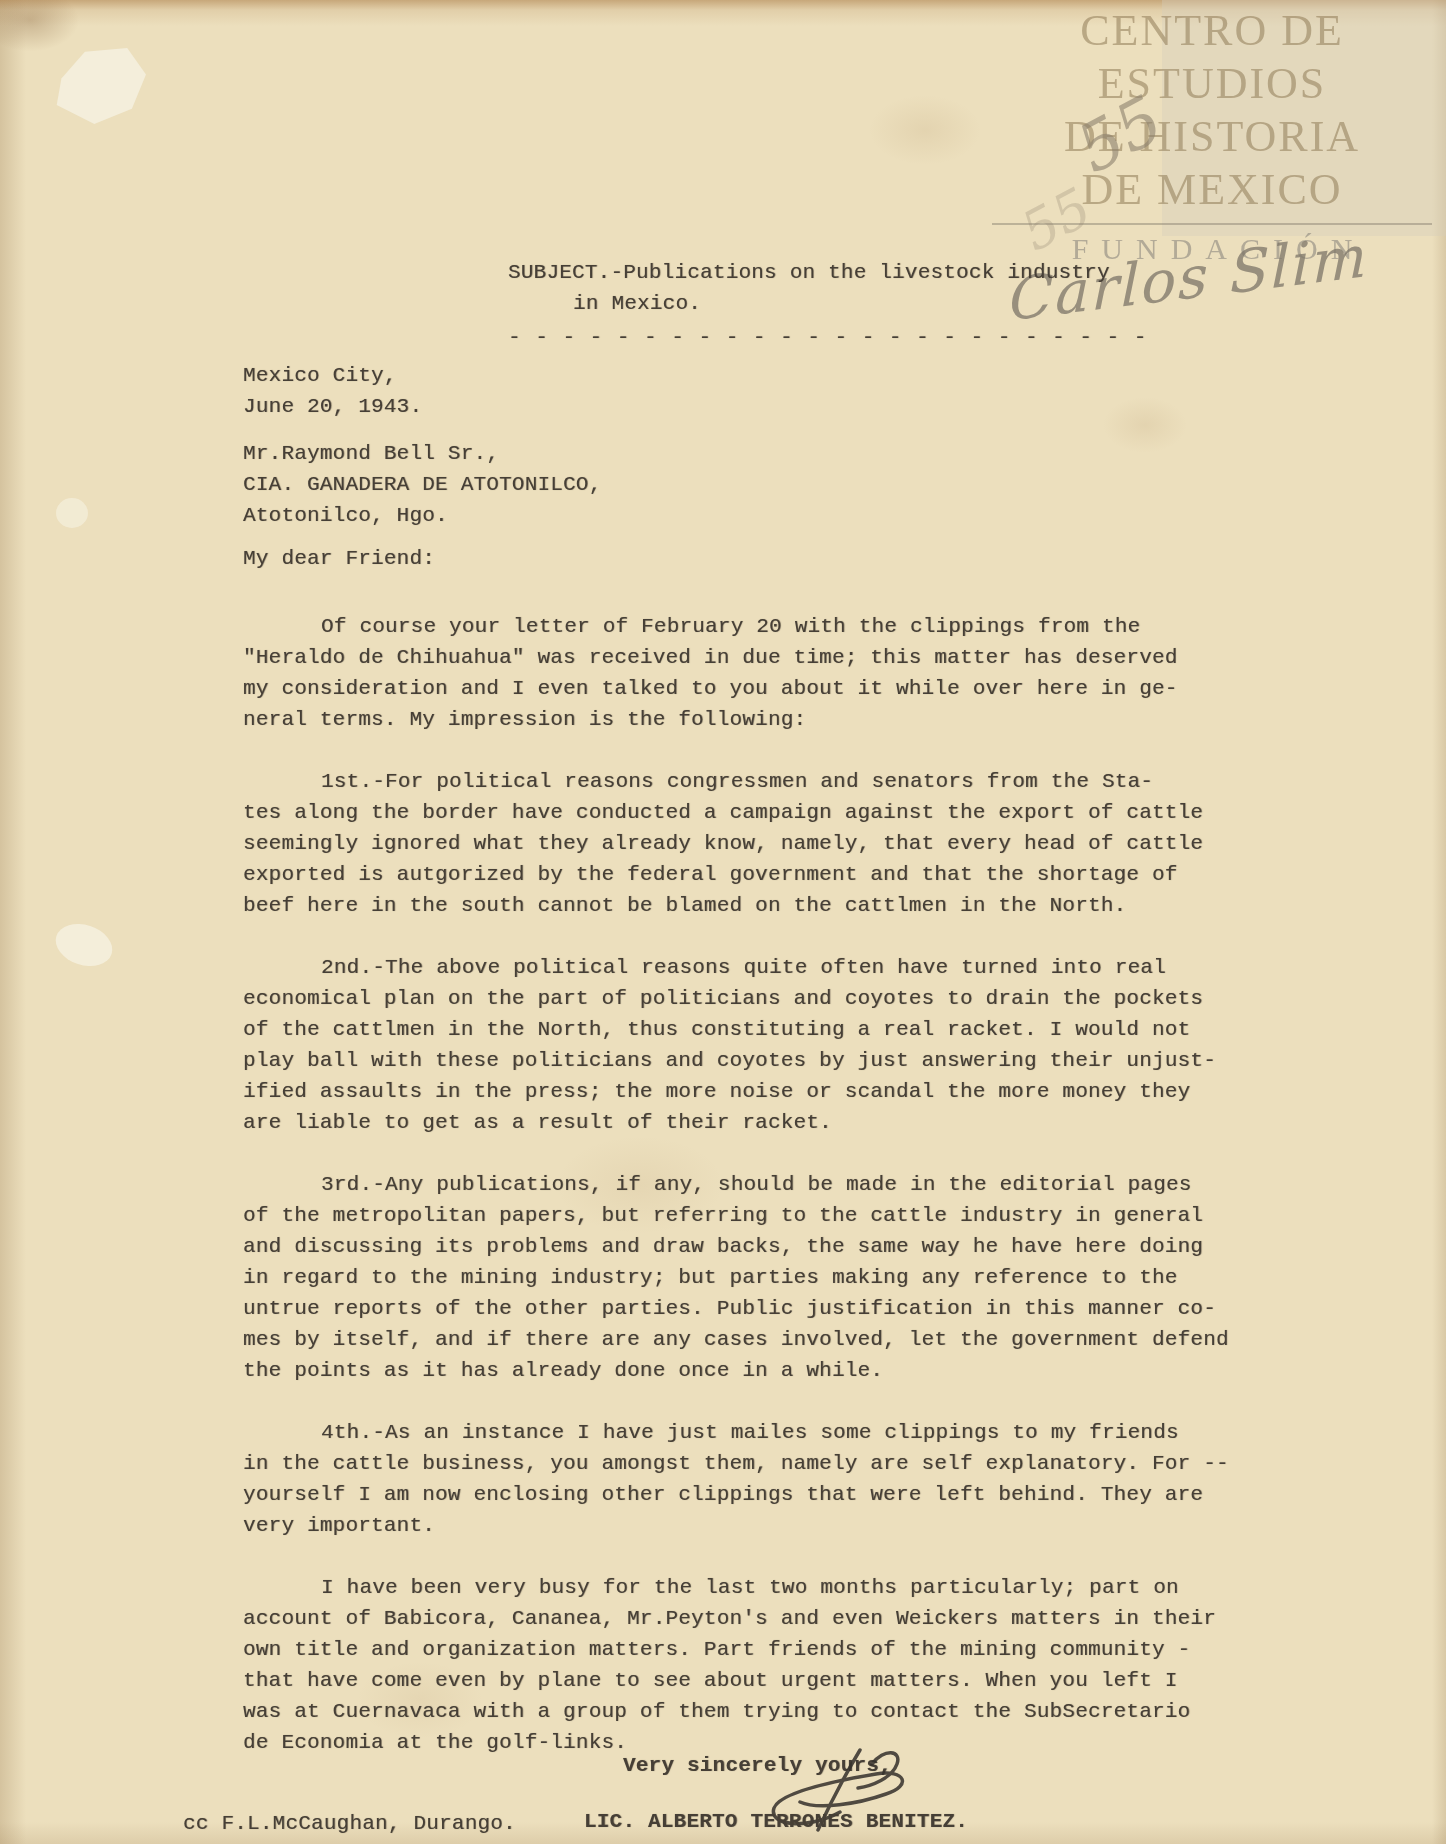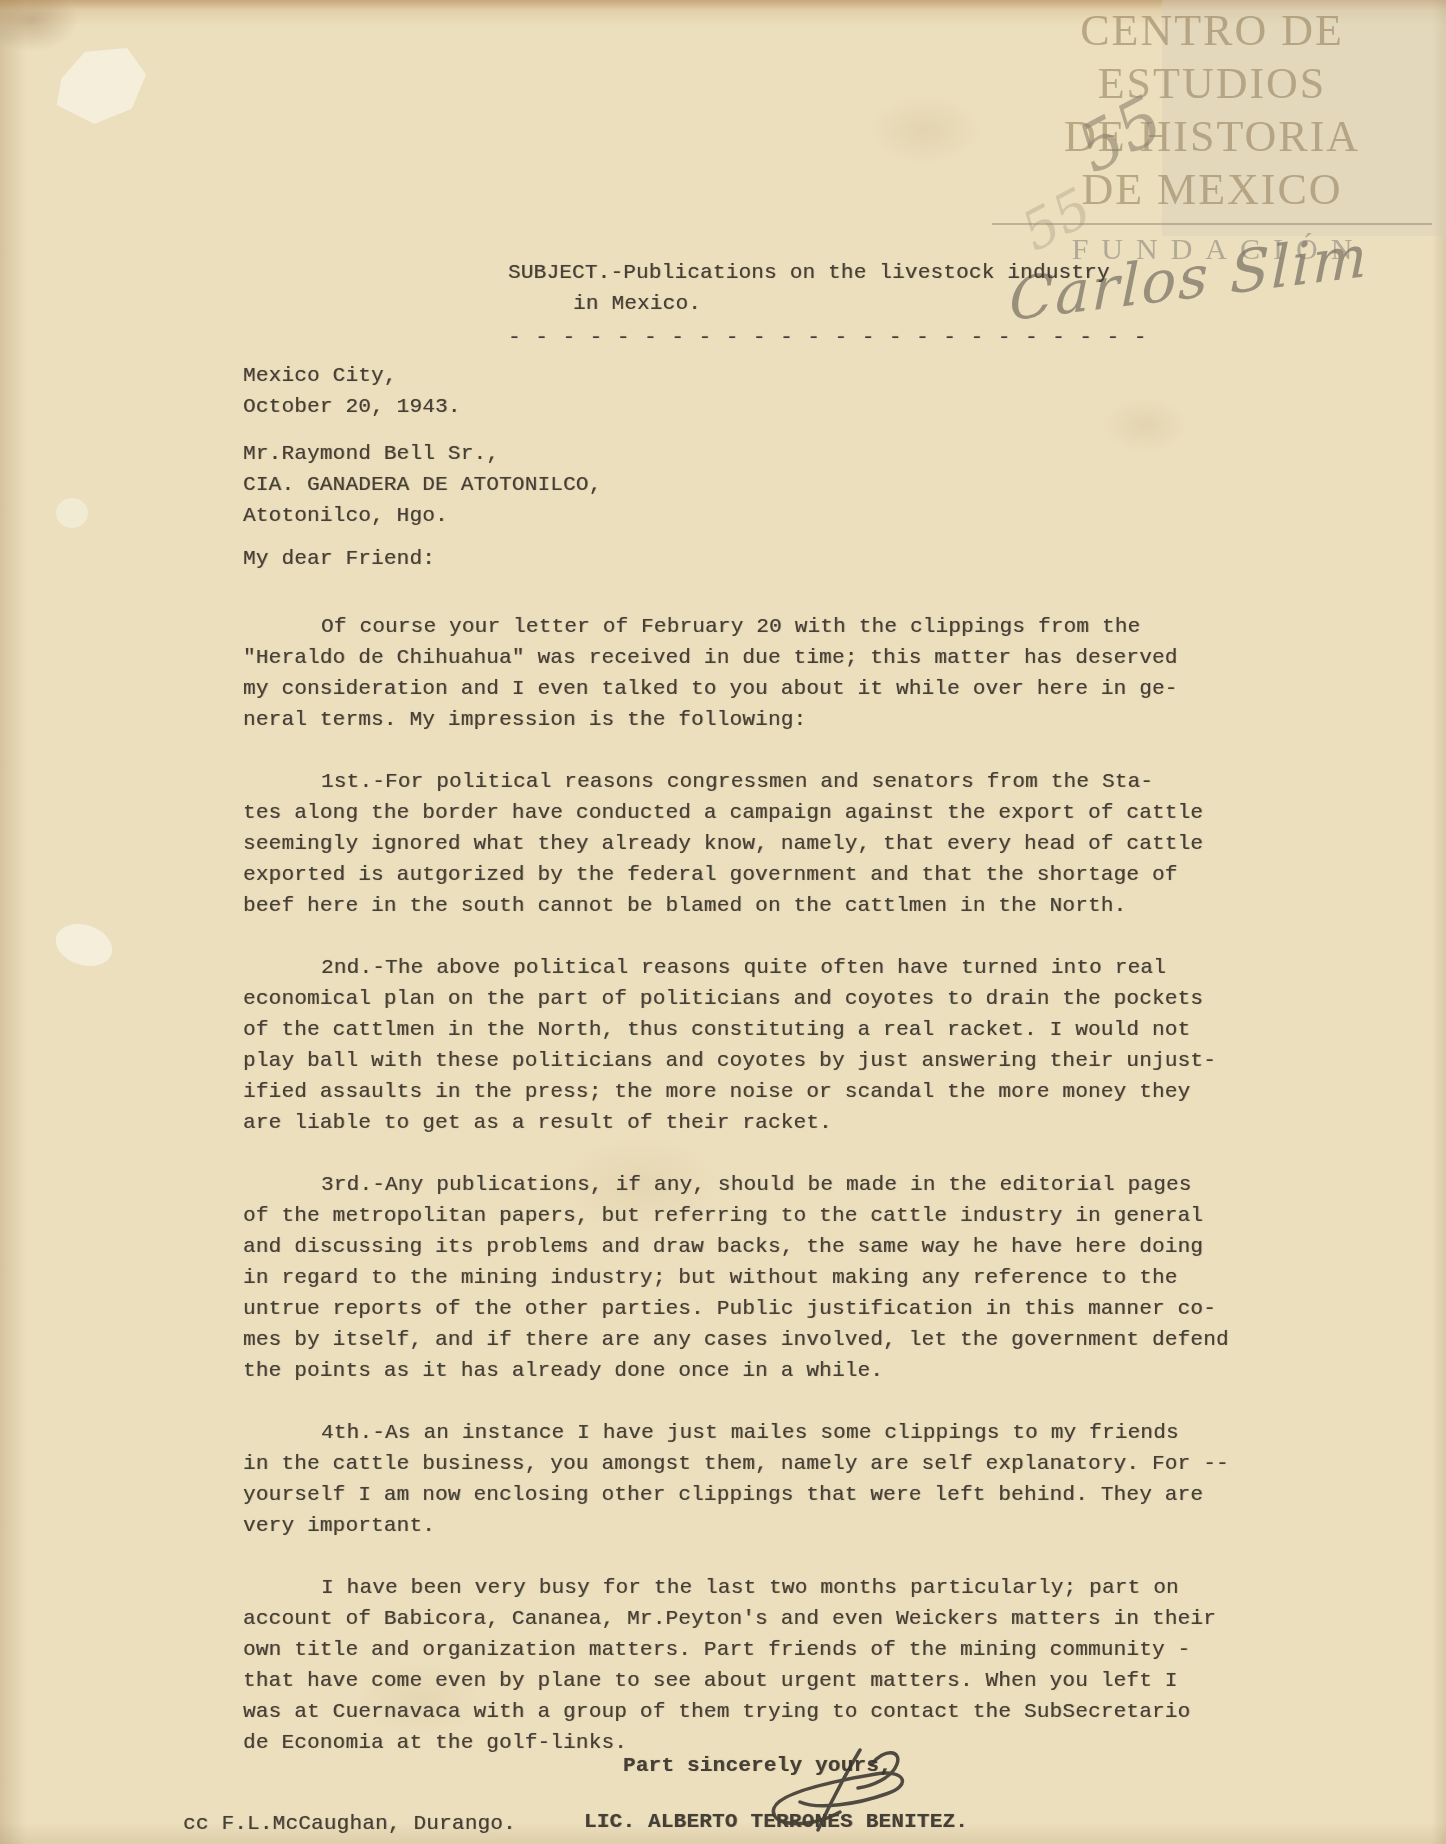--- a/index.html
+++ b/index.html
@@ -111,21 +111,21 @@
 
   <div class="subject-block typed">
     <div class="line">SUBJECT.-Publications on the livestock industry</div>
     <div class="line subject-line2">in Mexico.</div>
     <div class="line subject-sep">- - - - - - - - - - - - - - - - - - - - - - - -</div>
   </div>
 
   <div class="body-block typed">
     <div class="dateline">
         <div class="line">Mexico City,</div>
-        <div class="line">October 20, 1943.</div>
+        <div class="line">June 20, 1943.</div>
       </div>
     <div class="recipient">
         <div class="line">Mr.Raymond Bell Sr.,</div>
         <div class="line">CIA. GANADERA DE ATOTONILCO,</div>
         <div class="line">Atotonilco, Hgo.</div>
       </div>
     <div class="salutation line">My dear Friend:</div>
     <div class="para">
         <div class="line">Of course your letter of February 20 with the clippings from the</div>
         <div class="line">"Heraldo de Chihuahua" was received in due time; this matter has deserved</div>
@@ -144,42 +144,42 @@
         <div class="line">economical plan on the part of politicians and coyotes to drain the pockets</div>
         <div class="line">of the cattlmen in the North, thus constituting a real racket. I would not</div>
         <div class="line">play ball with these politicians and coyotes by just answering their unjust-</div>
         <div class="line">ified assaults in the press; the more noise or scandal the more money they</div>
         <div class="line">are liable to get as a result of their racket.</div>
       </div>
     <div class="para">
         <div class="line">3rd.-Any publications, if any, should be made in the editorial pages</div>
         <div class="line">of the metropolitan papers, but referring to the cattle industry in general</div>
         <div class="line">and discussing its problems and draw backs, the same way he have here doing</div>
-        <div class="line">in regard to the mining industry; but without making any reference to the</div>
+        <div class="line">in regard to the mining industry; but parties making any reference to the</div>
         <div class="line">untrue reports of the other parties. Public justification in this manner co-</div>
         <div class="line">mes by itself, and if there are any cases involved, let the government defend</div>
         <div class="line">the points as it has already done once in a while.</div>
       </div>
     <div class="para">
         <div class="line">4th.-As an instance I have just mailes some clippings to my friends</div>
         <div class="line">in the cattle business, you amongst them, namely are self explanatory. For --</div>
         <div class="line">yourself I am now enclosing other clippings that were left behind. They are</div>
         <div class="line">very important.</div>
       </div>
     <div class="para">
         <div class="line">I have been very busy for the last two months particularly; part on</div>
         <div class="line">account of Babicora, Cananea, Mr.Peyton's and even Weickers matters in their</div>
         <div class="line">own title and organization matters. Part friends of the mining community -</div>
         <div class="line">that have come even by plane to see about urgent matters. When you left I</div>
         <div class="line">was at Cuernavaca with a group of them trying to contact the SubSecretario</div>
         <div class="line">de Economia at the golf-links.</div>
       </div>
   </div>
 
-  <div class="closing-line typed line">Part sincerely yours,</div>
+  <div class="closing-line typed line">Very sincerely yours,</div>
 
   <svg class="sig-scribble" width="300" height="92" viewBox="0 0 300 92">
     <g fill="none" stroke="#35312c" stroke-width="3.5" stroke-linecap="round" opacity="0.85">
       <path d="M150,70 C118,88 78,84 84,66 C90,50 150,38 186,32 C216,27 222,44 196,52 C168,62 128,68 110,60"></path>
       <path d="M170,8 C152,38 140,62 128,88"></path>
       <path d="M182,22 C194,6 212,8 207,22 C202,36 182,44 168,46"></path>
     </g>
   </svg>
 
   <div class="signer-line typed line">LIC. ALBERTO TERRONES BENITEZ.</div>

